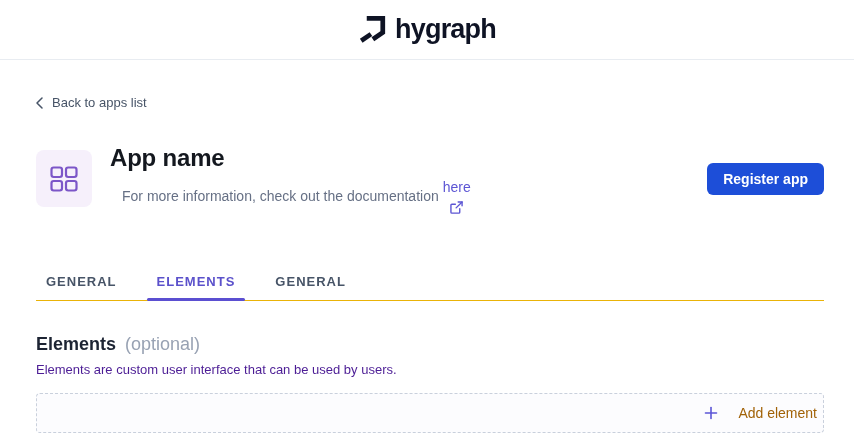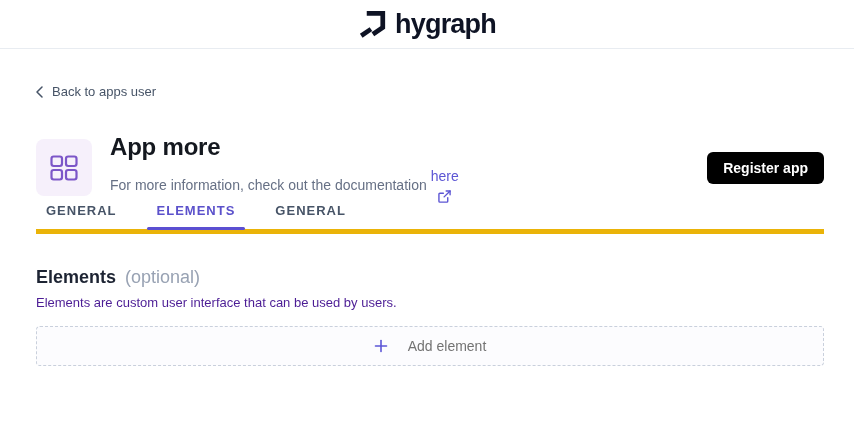--- a/index.html
+++ b/index.html
@@ -7,21 +7,21 @@
   body {
     width: 854px; height: 447px;
     background: #ffffff;
     font-family: "Liberation Sans", sans-serif;
     overflow: hidden;
     color: #14181F;
   }
 
   
   .app-bar {
-    height: 49px;
+    height: 60px;
     border-bottom: 1px solid #E8ECF1;
     display: flex; align-items: center; justify-content: center;
     background: #ffffff;
   }
   .logo { display: flex; align-items: center; gap: 9px; cursor: pointer; }
   .logo-text {
     font-size: 27px; font-weight: 700; letter-spacing: -0.8px;
     color: #0E1324; line-height: 1;
   }
 
@@ -41,42 +41,42 @@
     background: #F6F0FB;
     display: flex; align-items: center; justify-content: center;
     flex: none;
   }
   .app-text { margin-left: 18px; }
   .app-title {
     margin: 0; font-size: 24px; font-weight: 700;
     letter-spacing: -0.2px; color: #14181F; line-height: 1.2;
   }
   .app-sub {
-    margin: 7px 0 0; font-size: 14px; color: #667085;
+    margin: 7px 12px 0; font-size: 14px; color: #667085;
     display: flex; align-items: center; line-height: 1.2;
   }
   .doc-link {
     color: #5C55D4; margin-left: 4px; cursor: pointer;
     display: inline-flex; align-items: center; gap: 5px;
     text-decoration: none;
     flex-direction: column;
   }
   .register-btn {
     margin-left: auto;
-    background: #000000; color: #ffffff;
+    background: #1d4ed8; color: #ffffff;
     font-size: 14px; font-weight: 600; font-family: inherit;
     border: none; border-radius: 6px;
     height: 32px; padding: 0 16px;
     cursor: pointer;
   }
 
   
   .tabs {
-    display: flex; 
-    border-bottom: 5px solid #eab308;
+    display: flex; margin-top: 60px;
+    border-bottom: 1px solid #eab308;
   }
   .tab {
     position: relative;
     padding: 0 10px 11px; margin-right: 20px;
     font-size: 13px; font-weight: 600; letter-spacing: 1px;
     color: #475467; cursor: pointer; white-space: nowrap;
   }
   .tab.active { color: #5B51CB; }
   .tab.active::after {
     content: ""; position: absolute; left: 0; right: 0; bottom: -1px;
@@ -85,23 +85,23 @@
 
   
   .elements-label { margin-top: 32px; font-size: 18px; line-height: 1.3; }
   .elements-title { font-weight: 700; color: #1D2433; }
   .optional { color: #98A2B3; margin-left: 4px; }
   .elements-desc { margin: 6px 0 0; font-size: 13px; color: #4c1d95; line-height: 1.3; }
 
   .add-btn {
     margin-top: 14px; width: 100%; height: 40px;
     border: 1px dashed #C9D0DC; border-radius: 4px;
-    background: #FCFCFE; color: #737373;
+    background: #FCFCFE; color: #a16207;
     font-size: 14px; font-weight: 500; font-family: inherit;
-    display: flex; align-items: center; justify-content: center; gap: 20px;
+    display: flex; align-items: center; justify-content: flex-end; gap: 20px;
     cursor: pointer;
   }
 
   svg { display: block; }
 </style>
 </head>
 <body>
 
 <header class="app-bar">
   <div class="logo">
@@ -112,35 +112,35 @@
     <span class="logo-text">hygraph</span>
   </div>
 </header>
 
 <main class="content">
 
   <a class="back-link">
     <svg width="7" height="12" viewBox="0 0 7 12" fill="none">
       <path d="M6 1 L1 6 L6 11" stroke="#475467" stroke-width="1.5" stroke-linecap="round" stroke-linejoin="round"></path>
     </svg>
-    <span>Back to apps user</span>
+    <span>Back to apps list</span>
   </a>
 
   <div class="app-row">
     <div class="app-icon-box">
       <svg width="30" height="30" viewBox="0 0 30 30" fill="none" stroke="#7C56C8" stroke-width="2.2">
         <rect x="2.5" y="3.5" width="10.5" height="9.5" rx="2.2"></rect>
         <rect x="17" y="3.5" width="10.5" height="9.5" rx="2.2"></rect>
         <rect x="2.5" y="17" width="10.5" height="9.5" rx="2.2"></rect>
         <rect x="17" y="17" width="10.5" height="9.5" rx="2.2"></rect>
       </svg>
     </div>
 
     <div class="app-text">
-      <h1 class="app-title">App more</h1>
+      <h1 class="app-title">App name</h1>
       <p class="app-sub">
         <span>For more information, check out the documentation</span>
         <a class="doc-link">
           <span>here</span>
           <svg width="13" height="13" viewBox="0 0 14 14" fill="none" stroke="#5C55D4" stroke-width="1.5" stroke-linecap="round" stroke-linejoin="round">
             <path d="M10.5 8.2 V12 a1 1 0 0 1 -1 1 H2 a1 1 0 0 1 -1 -1 V4.5 a1 1 0 0 1 1 -1 h3.8"></path>
             <path d="M8.8 1 H13 V5.2"></path>
             <path d="M13 1 L6.6 7.4"></path>
           </svg>
         </a>

